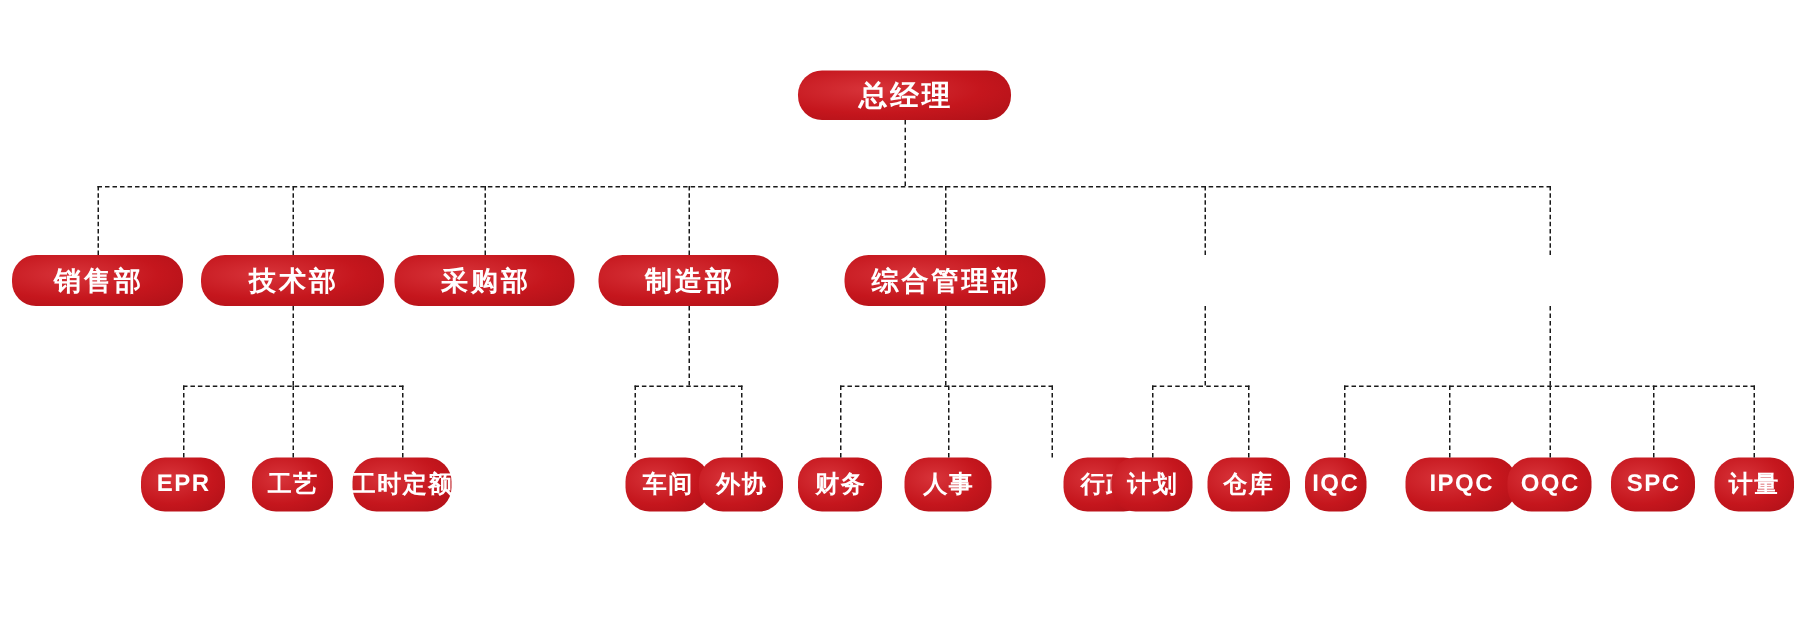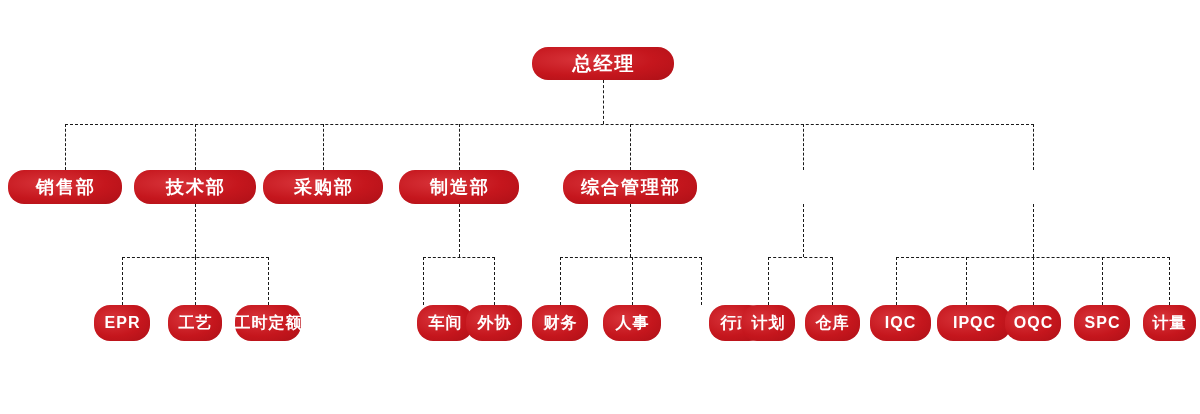--- a/index.html
+++ b/index.html
@@ -55,21 +55,21 @@
     <div class="node level-2" style="left: 94px; top: 305px; width: 56px; height: 36px;">EPR</div>
     <div class="node level-2" style="left: 168px; top: 305px; width: 54px; height: 36px;">工艺</div>
     <div class="node level-2" style="left: 235px; top: 305px; width: 66px; height: 36px;">工时定额</div>
     <div class="node level-2" style="left: 417px; top: 305px; width: 56px; height: 36px;">车间</div>
     <div class="node level-2" style="left: 466px; top: 305px; width: 56px; height: 36px;">外协</div>
     <div class="node level-2" style="left: 603px; top: 305px; width: 58px; height: 36px;">人事</div>
     <div class="node level-2" style="left: 532px; top: 305px; width: 56px; height: 36px;">财务</div>
     <div class="node level-2" style="left: 673px; top: 305px; width: 56px; height: 36px; margin-left: 36px;">行政</div>
     <div class="node level-2" style="left: 741px; top: 305px; width: 54px; height: 36px;">计划</div>
     <div class="node level-2" style="left: 804.5px; top: 305px; width: 55px; height: 36px;">仓库</div>
-    <div class="node level-2" style="left: 869.5px; top: 305px; width: 61px; height: 36px;">IQC</div>
+    <div class="node level-2" style="left: 869.5px; top: 305px; width: 41px; height: 36px;">IQC</div>
     <div class="node level-2" style="left: 937px; top: 305px; width: 74px; height: 36px;">IPQC</div>
     <div class="node level-2" style="left: 1005px; top: 305px; width: 56px; height: 36px;">OQC</div>
     <div class="node level-2" style="left: 1074px; top: 305px; width: 56px; height: 36px; text-align: right;">SPC</div>
     <div class="node level-2" style="left: 1142.5px; top: 305px; width: 53px; height: 36px;">计量</div>
     <div class="v-line" style="left: 603px; top: 80px; height: 44px;"></div>
     <div class="h-line" style="left: 65px; top: 124px; width: 969px;"></div>
     <div class="v-line" style="left: 65px; top: 124px; height: 46px;"></div>
     <div class="v-line" style="left: 195px; top: 124px; height: 46px;"></div>
     <div class="v-line" style="left: 323px; top: 124px; height: 46px;"></div>
     <div class="v-line" style="left: 459px; top: 124px; height: 46px;"></div>

